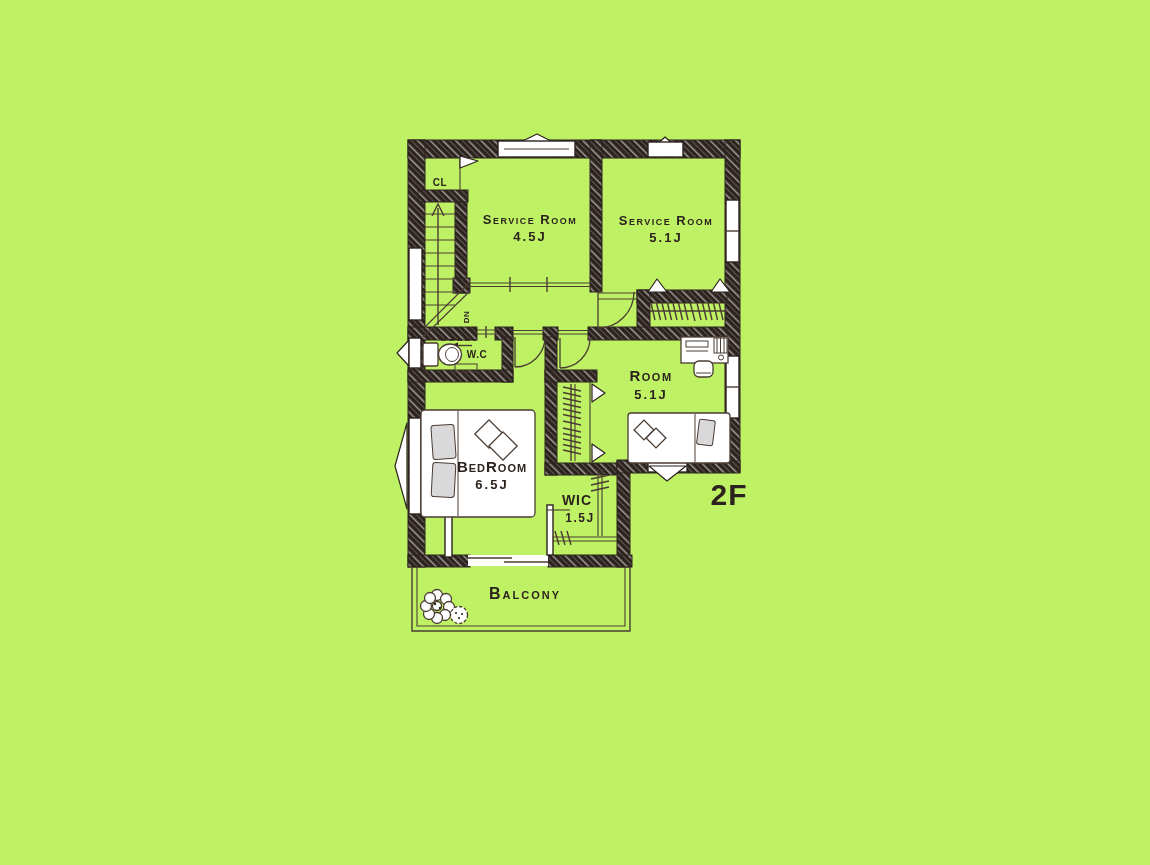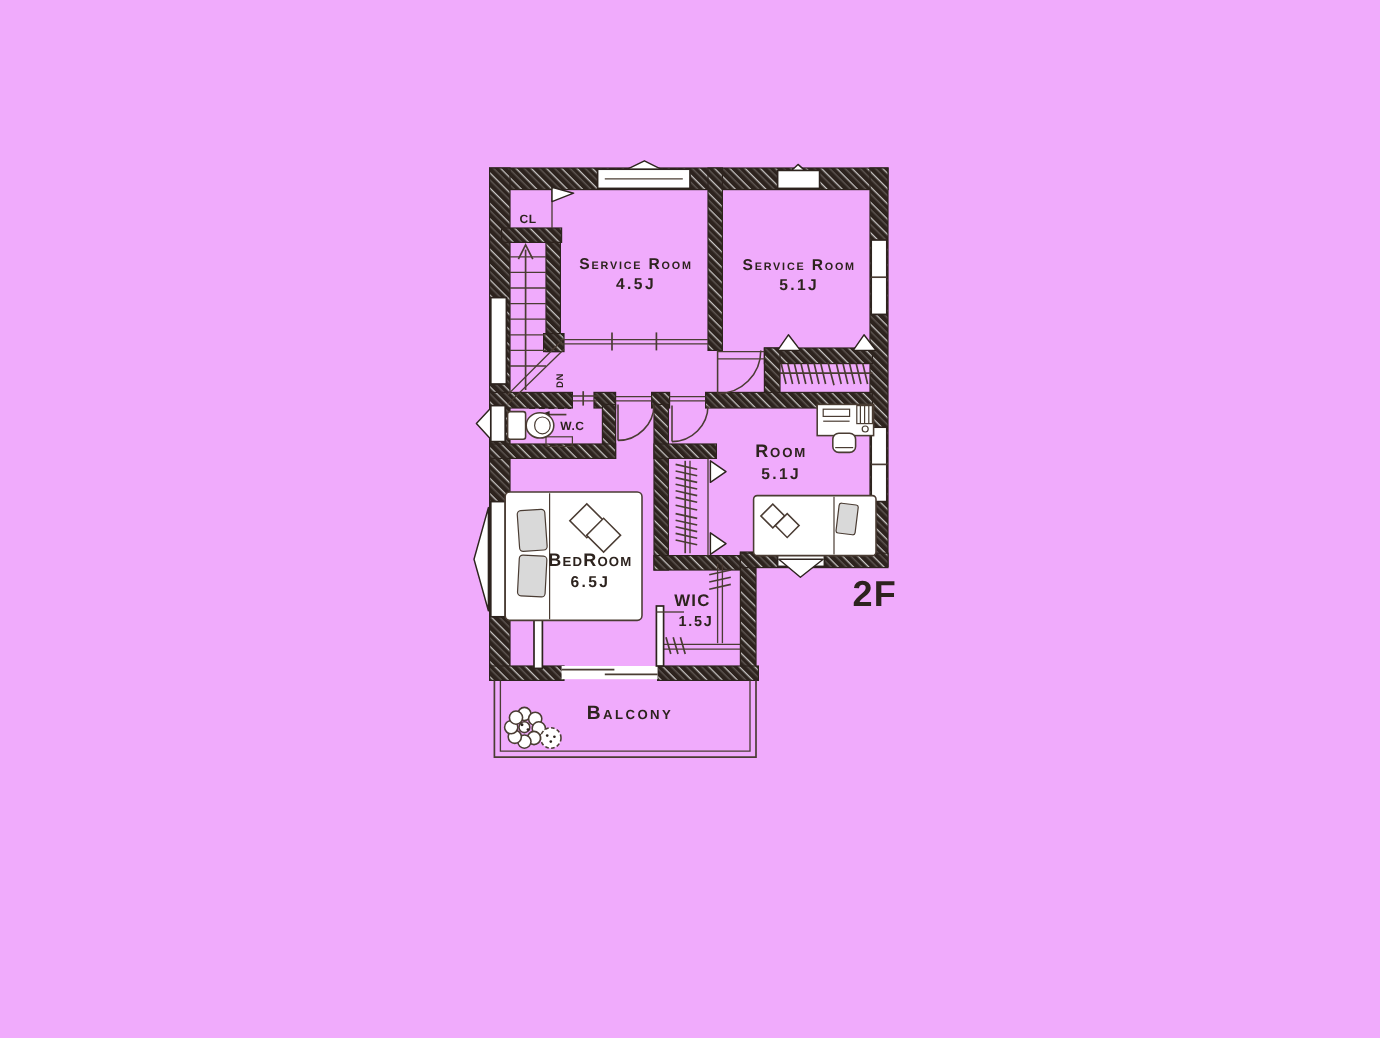--- a/index.html
+++ b/index.html
@@ -1,16 +1,16 @@
 <!DOCTYPE html>
 <html><head>
 <meta charset="utf-8">
 <style>
   html,body{margin:0;padding:0;background:#ffffff;}
-  .canvas{position:relative;width:1150px;height:865px;background:#f0abfc;overflow:hidden;}
+  .canvas{position:relative;width:1150px;height:865px;background:#bef264;overflow:hidden;}
   svg{position:absolute;left:0;top:0;}
   .ink-text{fill:#2d231e;font-family:"Liberation Sans",sans-serif;font-weight:700;font-variant:small-caps;}
   .wall{fill:url(#hatch);stroke:#2d231e;stroke-width:1;}
   .thin{stroke:#4a3c33;stroke-width:1.1;fill:none;}
   .thin2{stroke:#4a3c33;stroke-width:1.4;fill:none;}
   .white-win{fill:#ffffff;stroke:#2d231e;stroke-width:1.4;}
   .tri{fill:#ffffff;stroke:#2d231e;stroke-width:1.2;stroke-linejoin:round;}
   .furn{fill:#ffffff;stroke:#4a3c33;stroke-width:1.3;}
   .furn-thin{fill:none;stroke:#4a3c33;stroke-width:1;}
   .pillow{fill:#d9d9d9;stroke:#4a3c33;stroke-width:1;}

